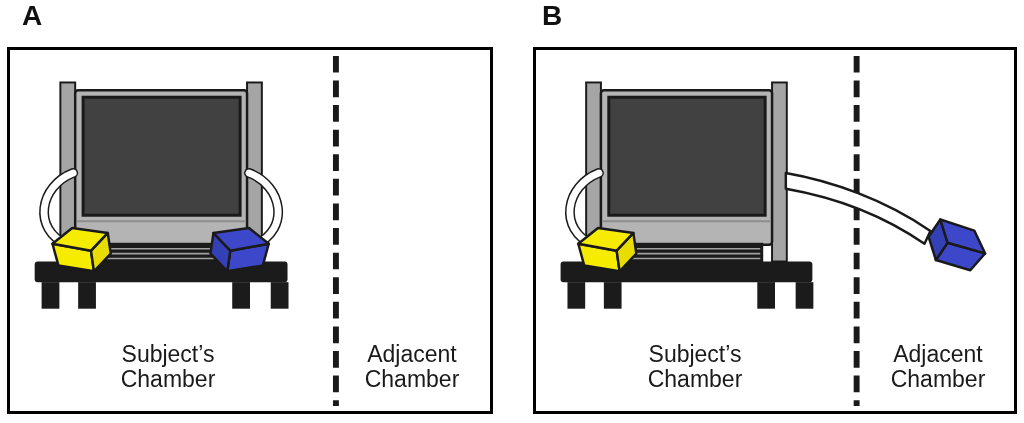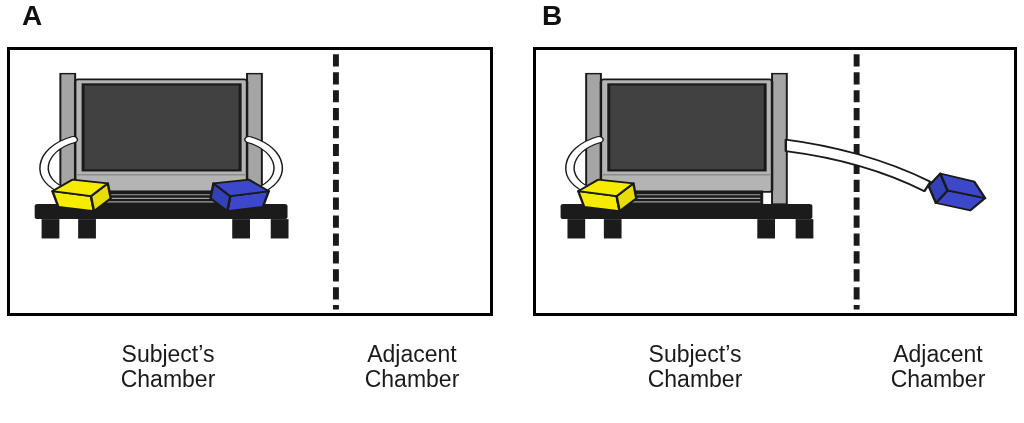--- a/index.html
+++ b/index.html
@@ -2,21 +2,21 @@
 <html><head>
 <meta charset="utf-8">
 <style>
   html,body{margin:0;padding:0;background:#ffffff;}
   .figure{position:relative;width:1024px;height:423px;background:#ffffff;overflow:hidden;
           font-family:"Liberation Sans",sans-serif;}
   .panel-letter{position:absolute;top:0px;font-size:28px;font-weight:bold;color:#111;
                 line-height:32px;}
   #letter-a{left:22px;}
   #letter-b{left:542px;}
-  .panel-box{position:absolute;top:47px;height:269px;border:3px solid #000;background:#fff;
+  .panel-box{position:absolute;top:47px;height:367px;border:3px solid #000;background:#fff;
              box-sizing:border-box;}
   #panel-a-box{left:7px;width:486px;}
   #panel-b-box{left:533px;width:484px;}
   .panel-box svg{position:absolute;left:0;top:0;width:100%;height:100%;display:block;}
   .chamber-label{position:absolute;top:292px;transform:translateX(-50%);text-align:center;
                  font-size:23px;line-height:25px;color:#1a1a1a;white-space:nowrap;}
 </style>
 </head>
 <body>
 

